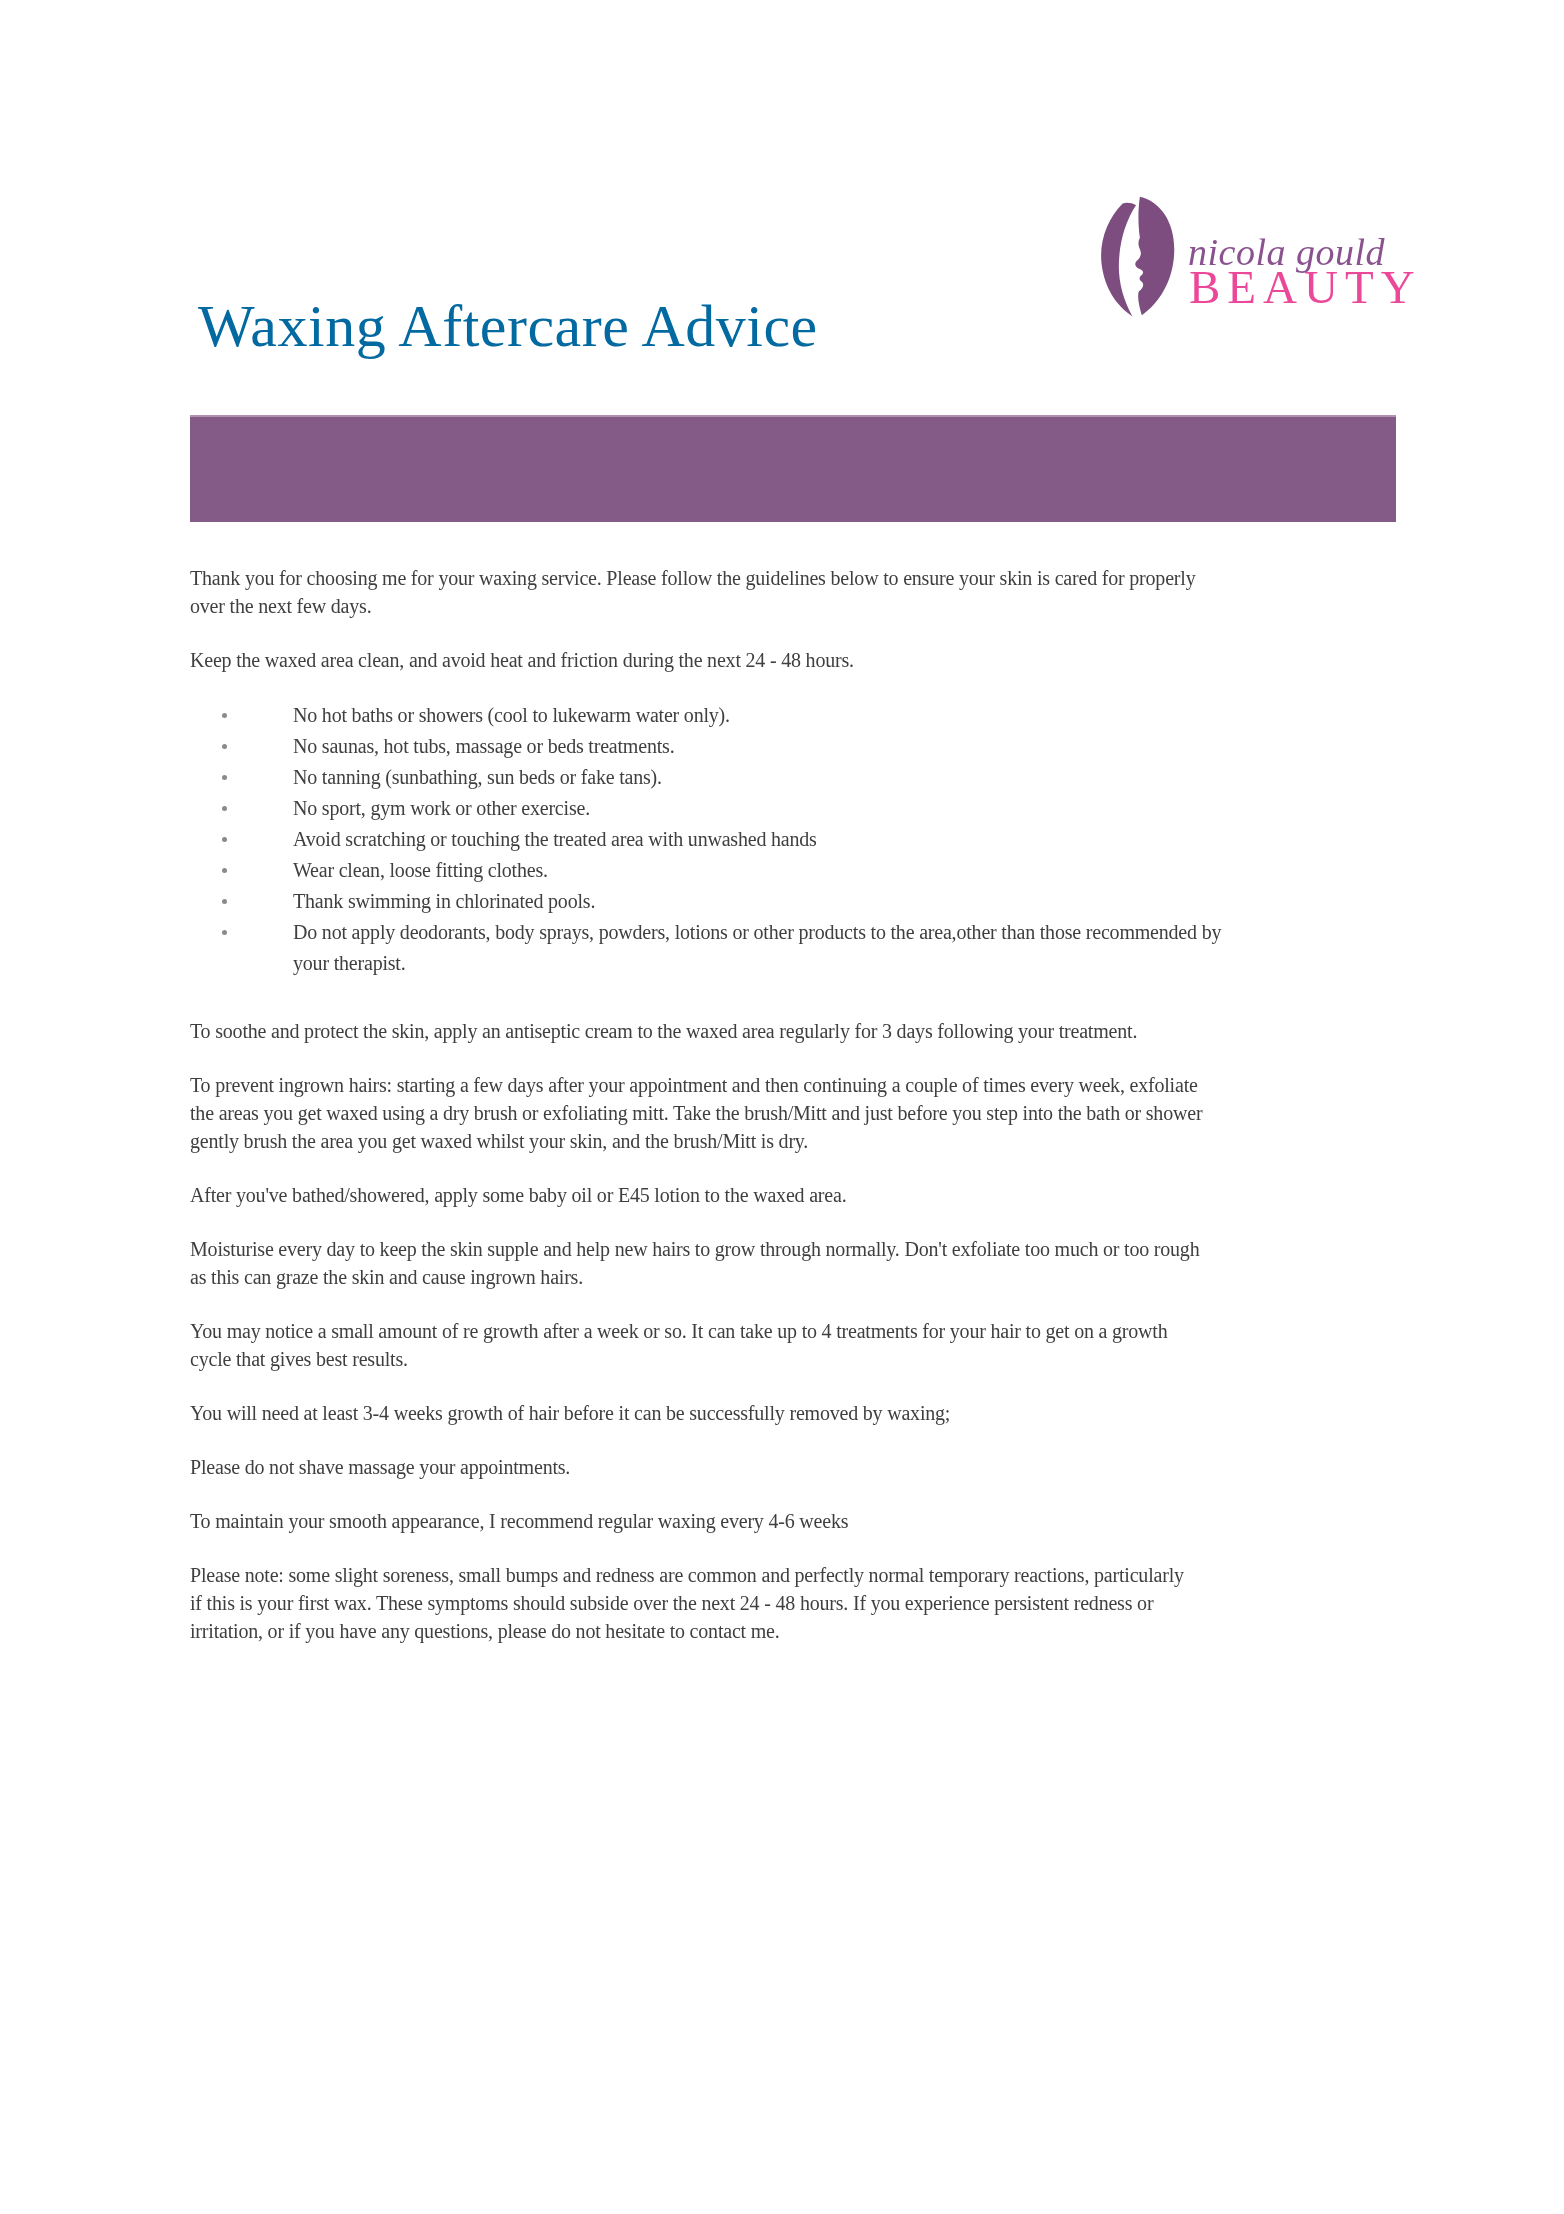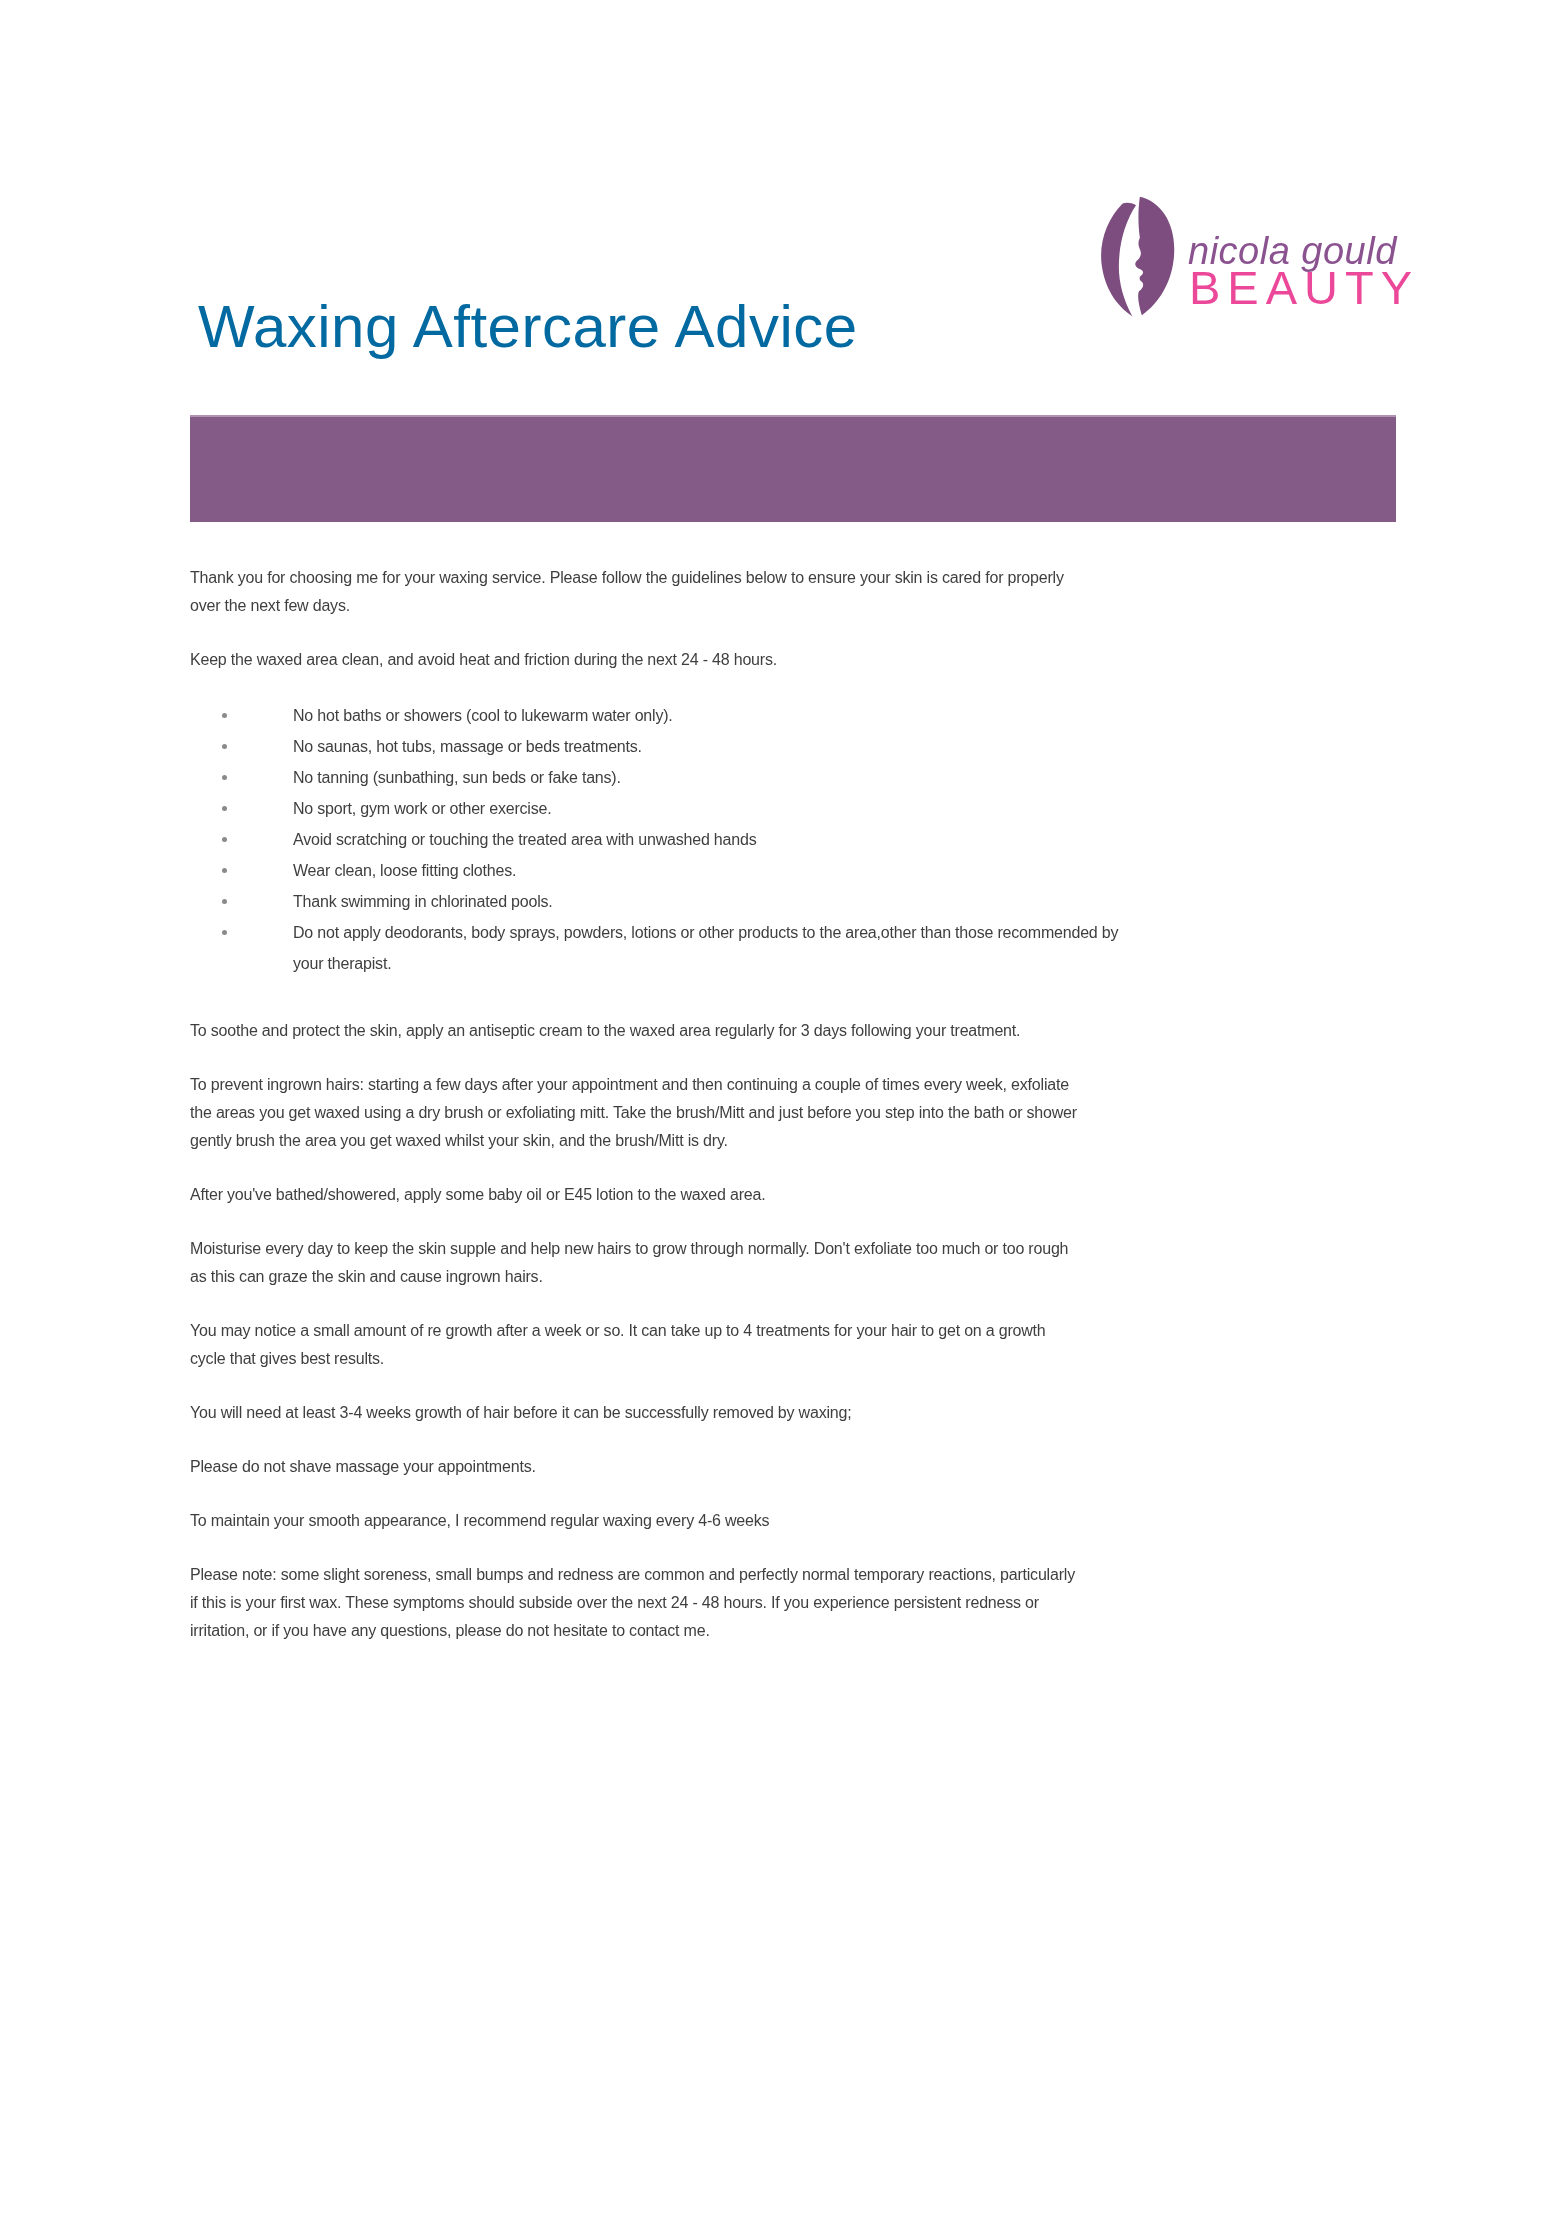--- a/index.html
+++ b/index.html
@@ -1,21 +1,21 @@
 <!DOCTYPE html>
 <html><head>
 <meta charset="utf-8">
 <style>
   html, body { margin: 0; padding: 0; background: #ffffff; }
   .page {
     position: relative;
     width: 1564px;
     height: 2204px;
     background: #ffffff;
-    font-family: Liberation Sans, sans-serif;
+    font-family: Liberation Serif, serif;
     overflow: hidden;
   }
 
   
   .logo {
     position: absolute;
     top: 190px;
     left: 1094px;
     width: 320px;
     height: 135px;
@@ -70,21 +70,21 @@
     background: #845b86;
     border-top: 2px solid #af93b0;
   }
 
   
   .content {
     position: absolute;
     left: 190px;
     top: 564px;
     width: 1350px;
-    font-size: 16px;
+    font-size: 20px;
     line-height: 28px;
     color: #3f3f3f;
     letter-spacing: -0.2px;
   }
   .content p {
     margin: 0 0 26px 0;
     white-space: pre-line;
   }
   .content ul {
     list-style: none;

